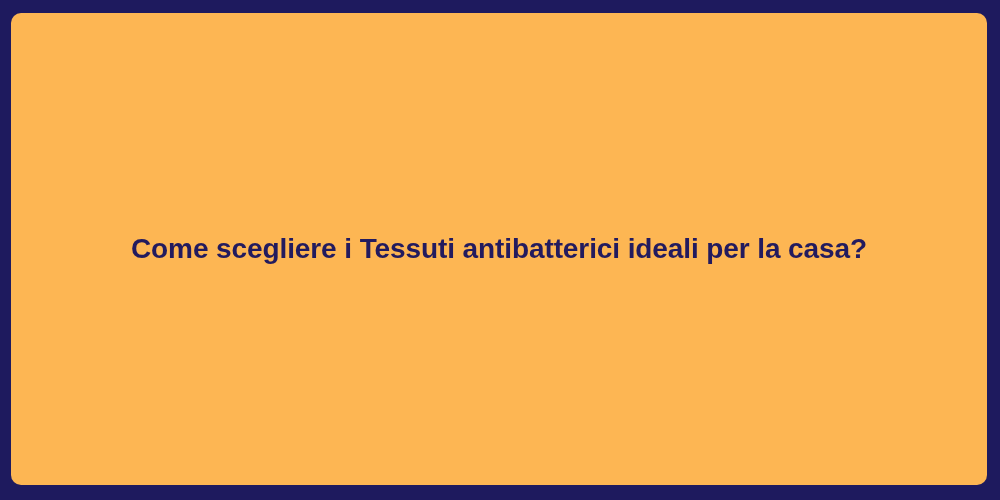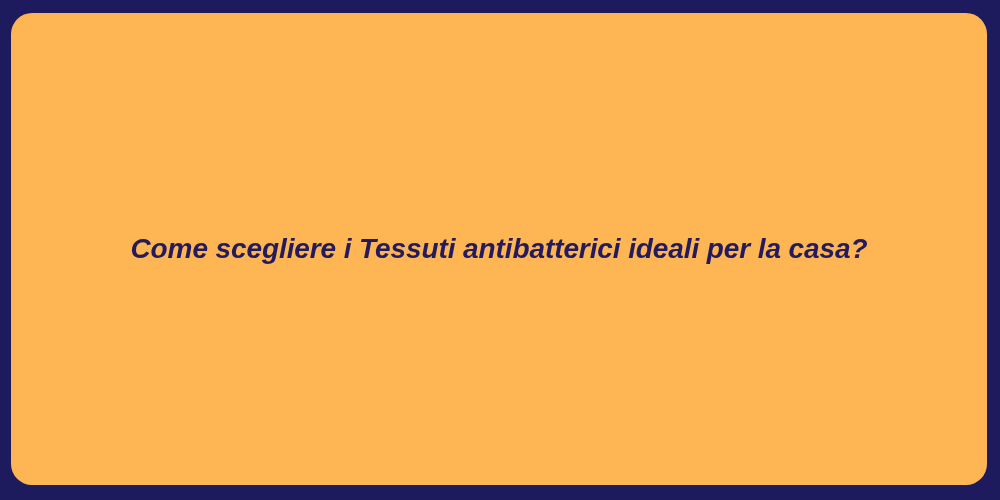--- a/index.html
+++ b/index.html
@@ -22,26 +22,25 @@
     background: #1e1a5e;
     padding: 13px 13px 15px 11px;
     display: block;
   }
 
   .banner-panel {
     box-sizing: border-box;
     width: 100%;
     height: 100%;
     background: #fdb653;
-    border-radius: 21px;
+    border-radius: 10px;
     display: flex;
     align-items: center;
     justify-content: center;
     position: relative;
-    font-style: italic;
   }
 
   .headline {
     margin: 0;
     padding: 0 40px;
     width: 100%;
     box-sizing: border-box;
     text-align: center;
     color: #231b5e;
     font-family: "Liberation Sans", sans-serif;

